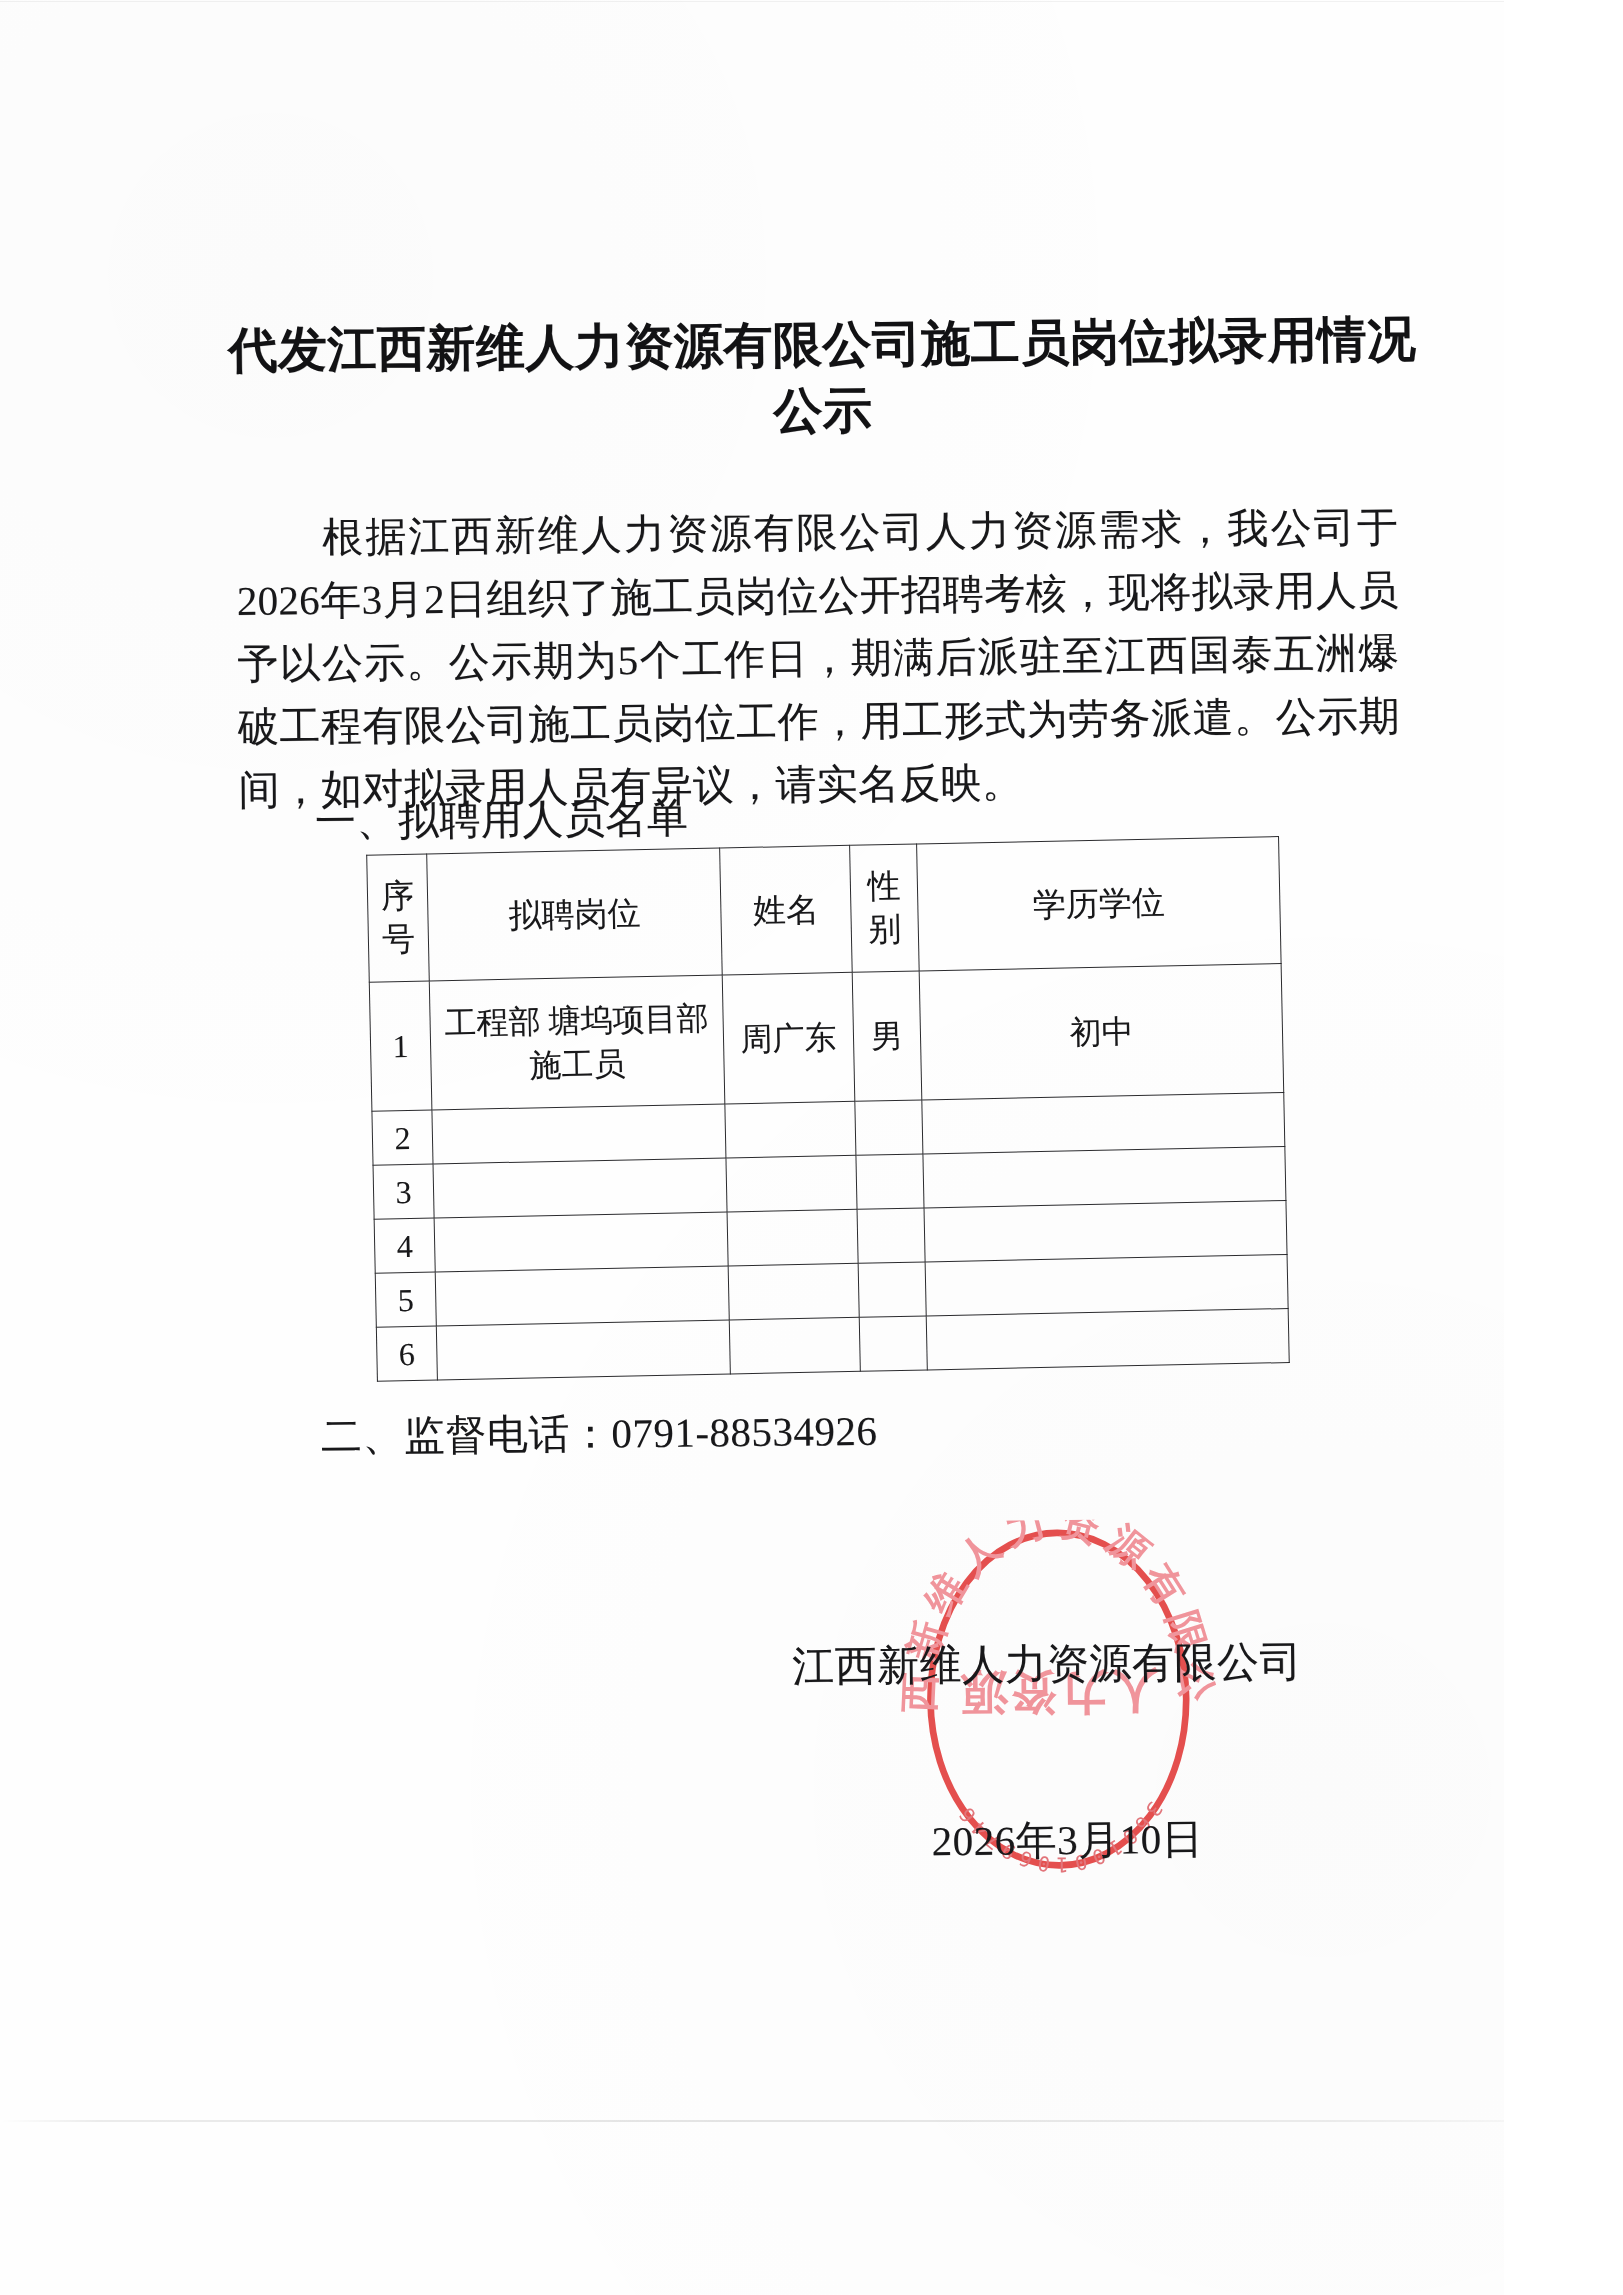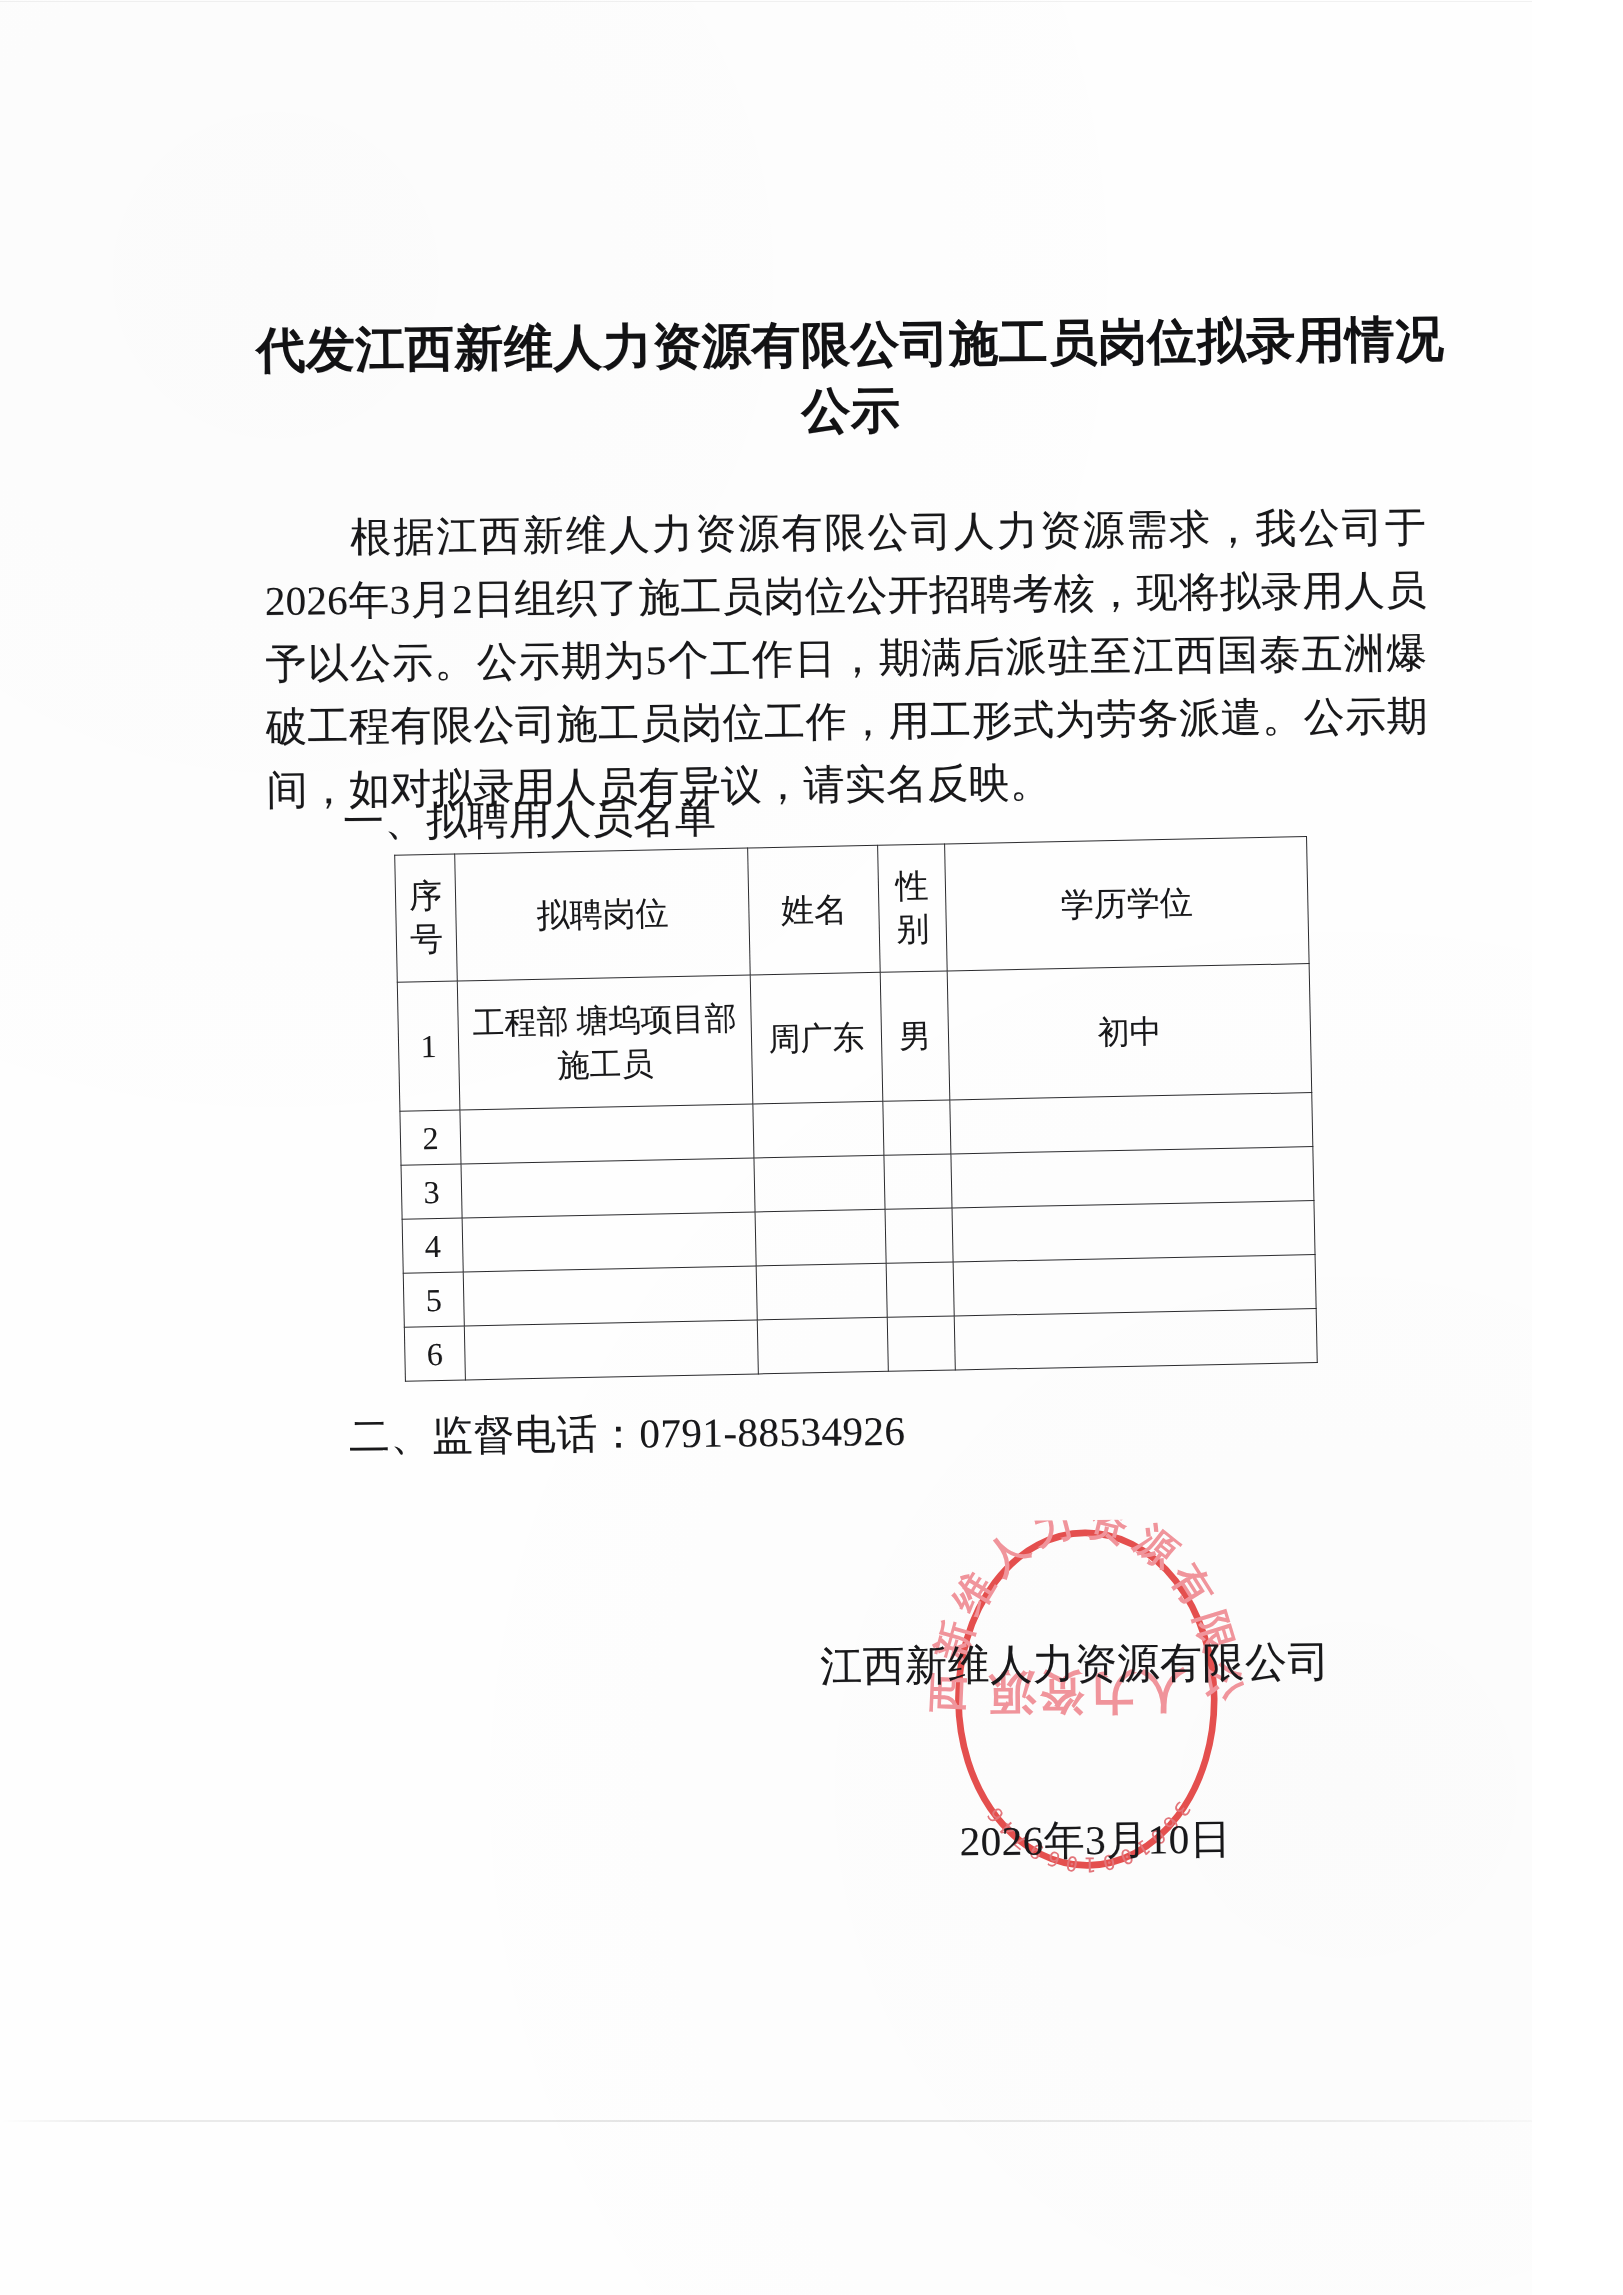--- a/index.html
+++ b/index.html
@@ -8,21 +8,20 @@
     background: #ffffff;
   }
   #page {
     position: relative;
     width: 1504px;
     height: 2295px;
     background: #fefefe;
     overflow: hidden;
     font-family: "Liberation Serif", "DejaVu Serif", serif;
     color: #18181a;
-    padding-left: 28px;
   }
 
   
   .scan-tint {
     position: absolute;
     inset: 0;
     background:
       radial-gradient(circle at 18% 12%, rgba(0,0,0,0.012) 0%, rgba(0,0,0,0) 42%),
       radial-gradient(circle at 88% 78%, rgba(0,0,0,0.012) 0%, rgba(0,0,0,0) 46%);
     pointer-events: none;

